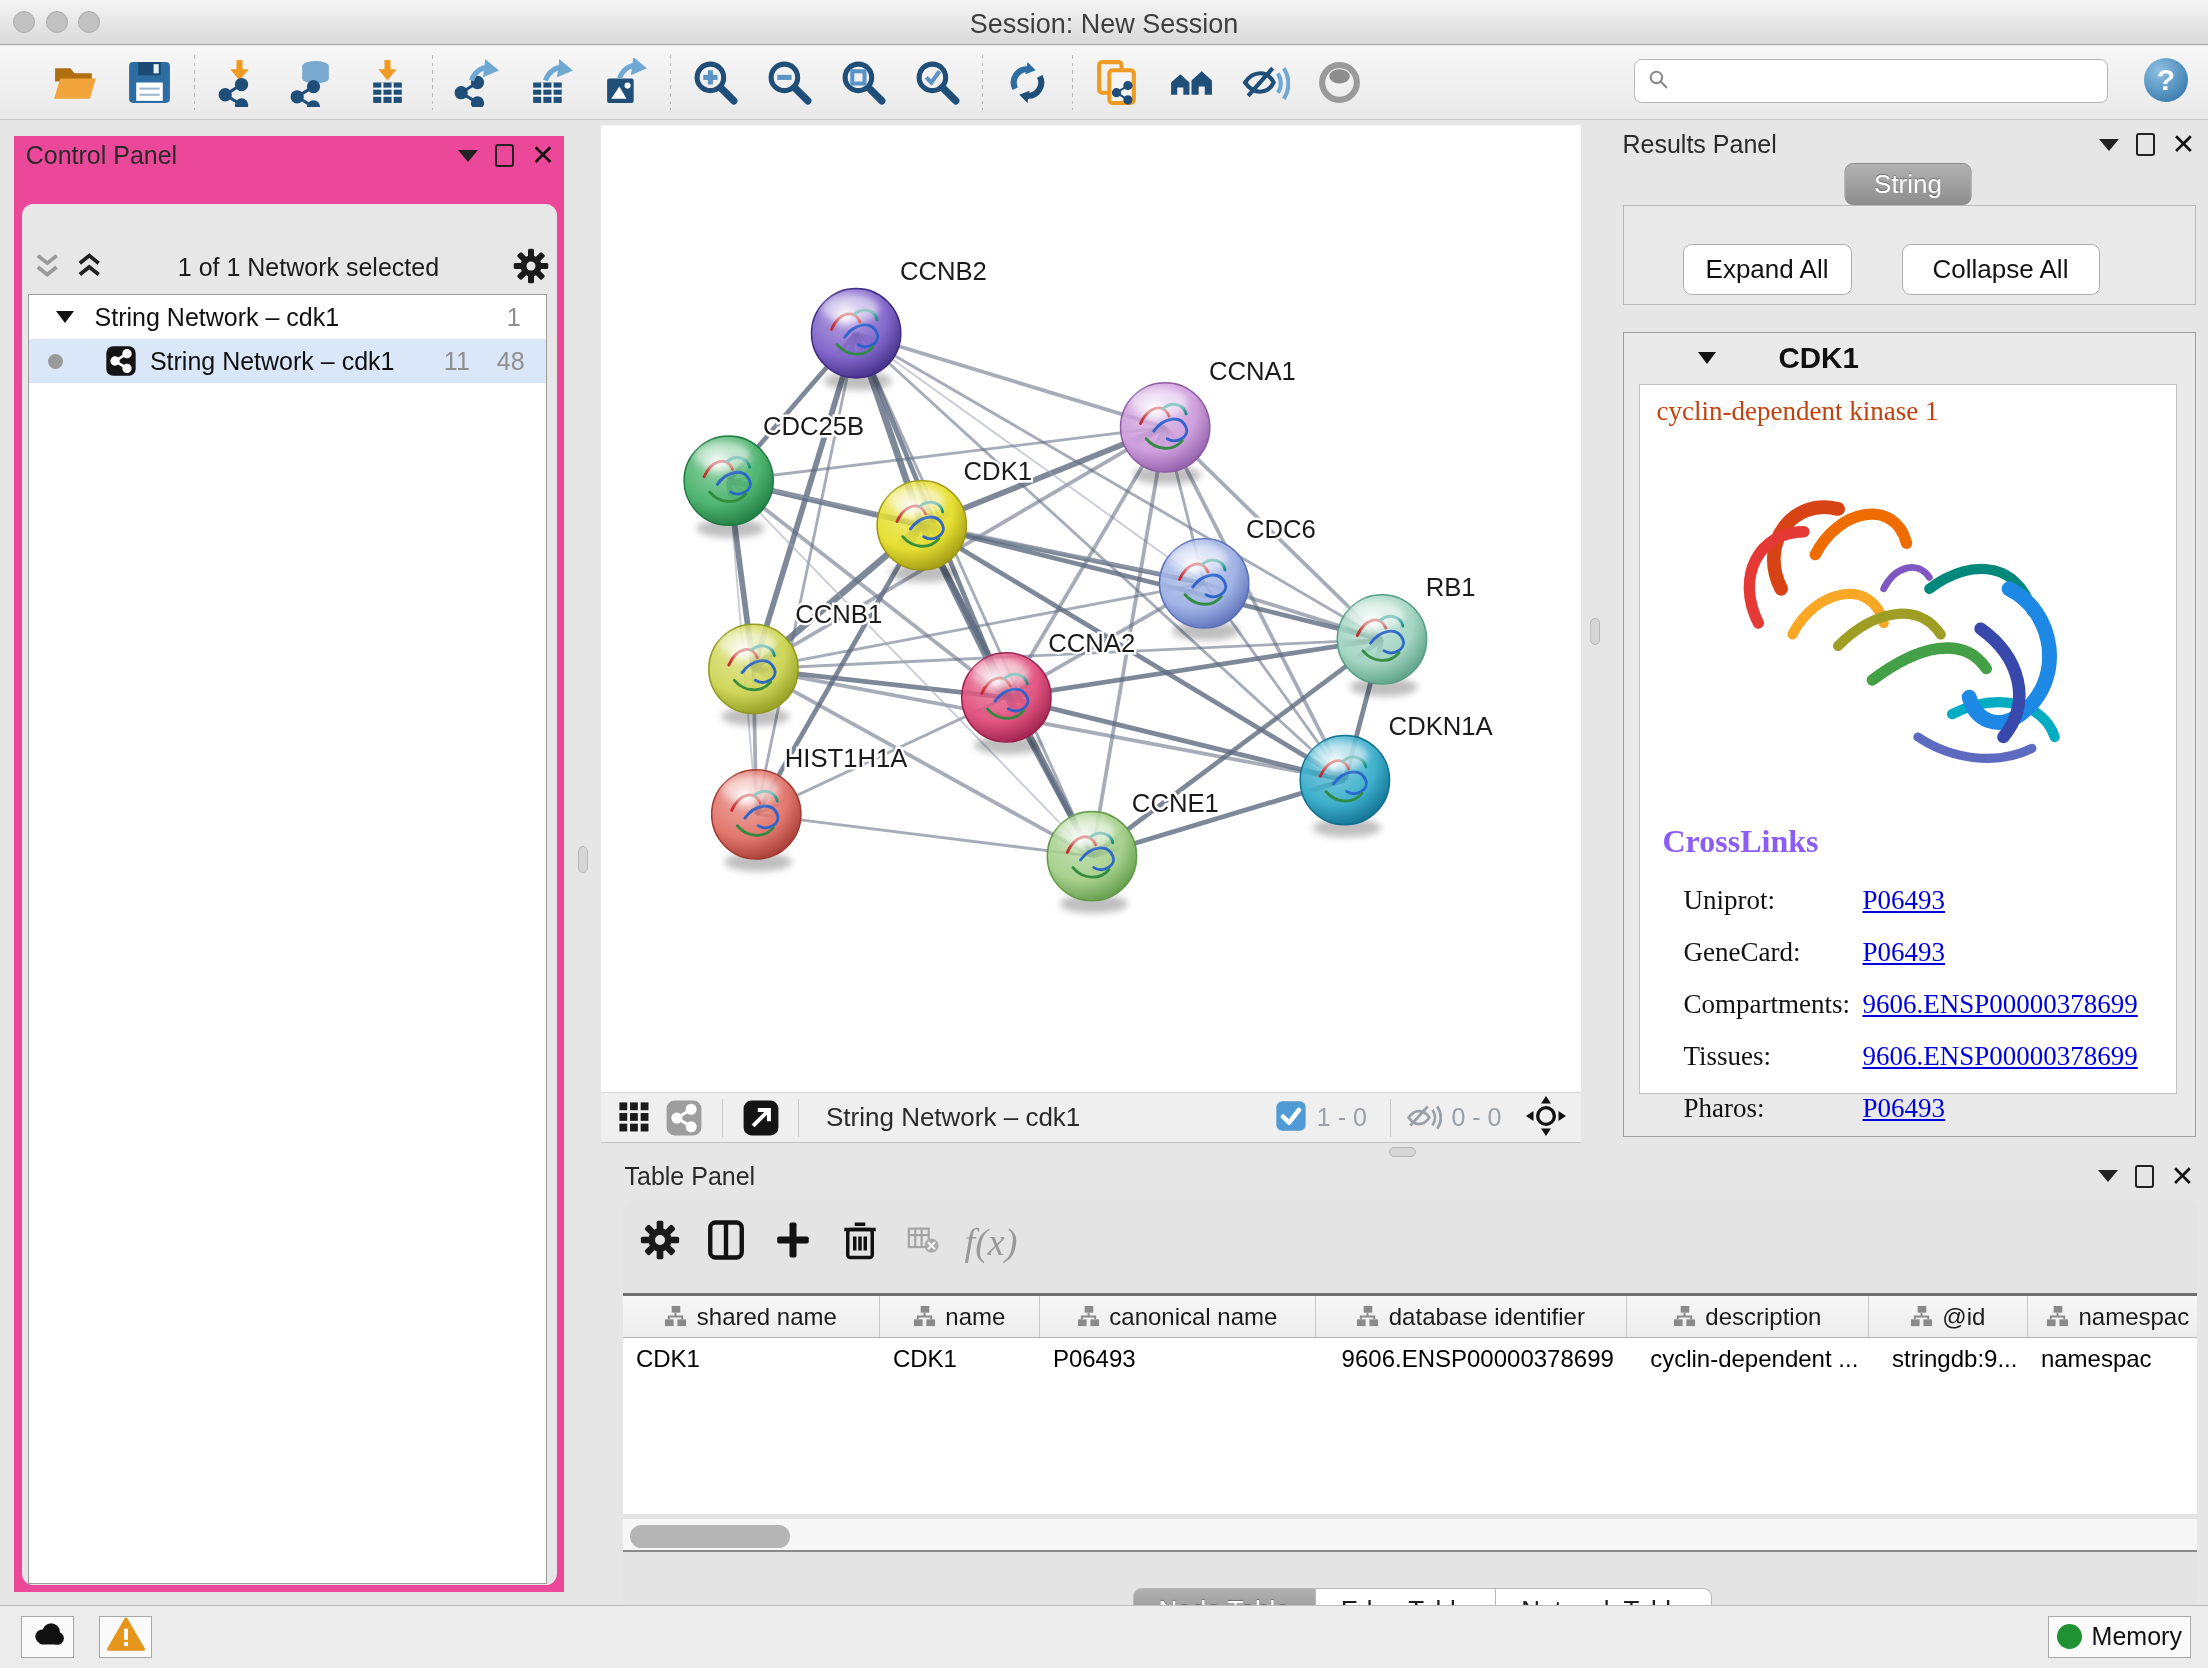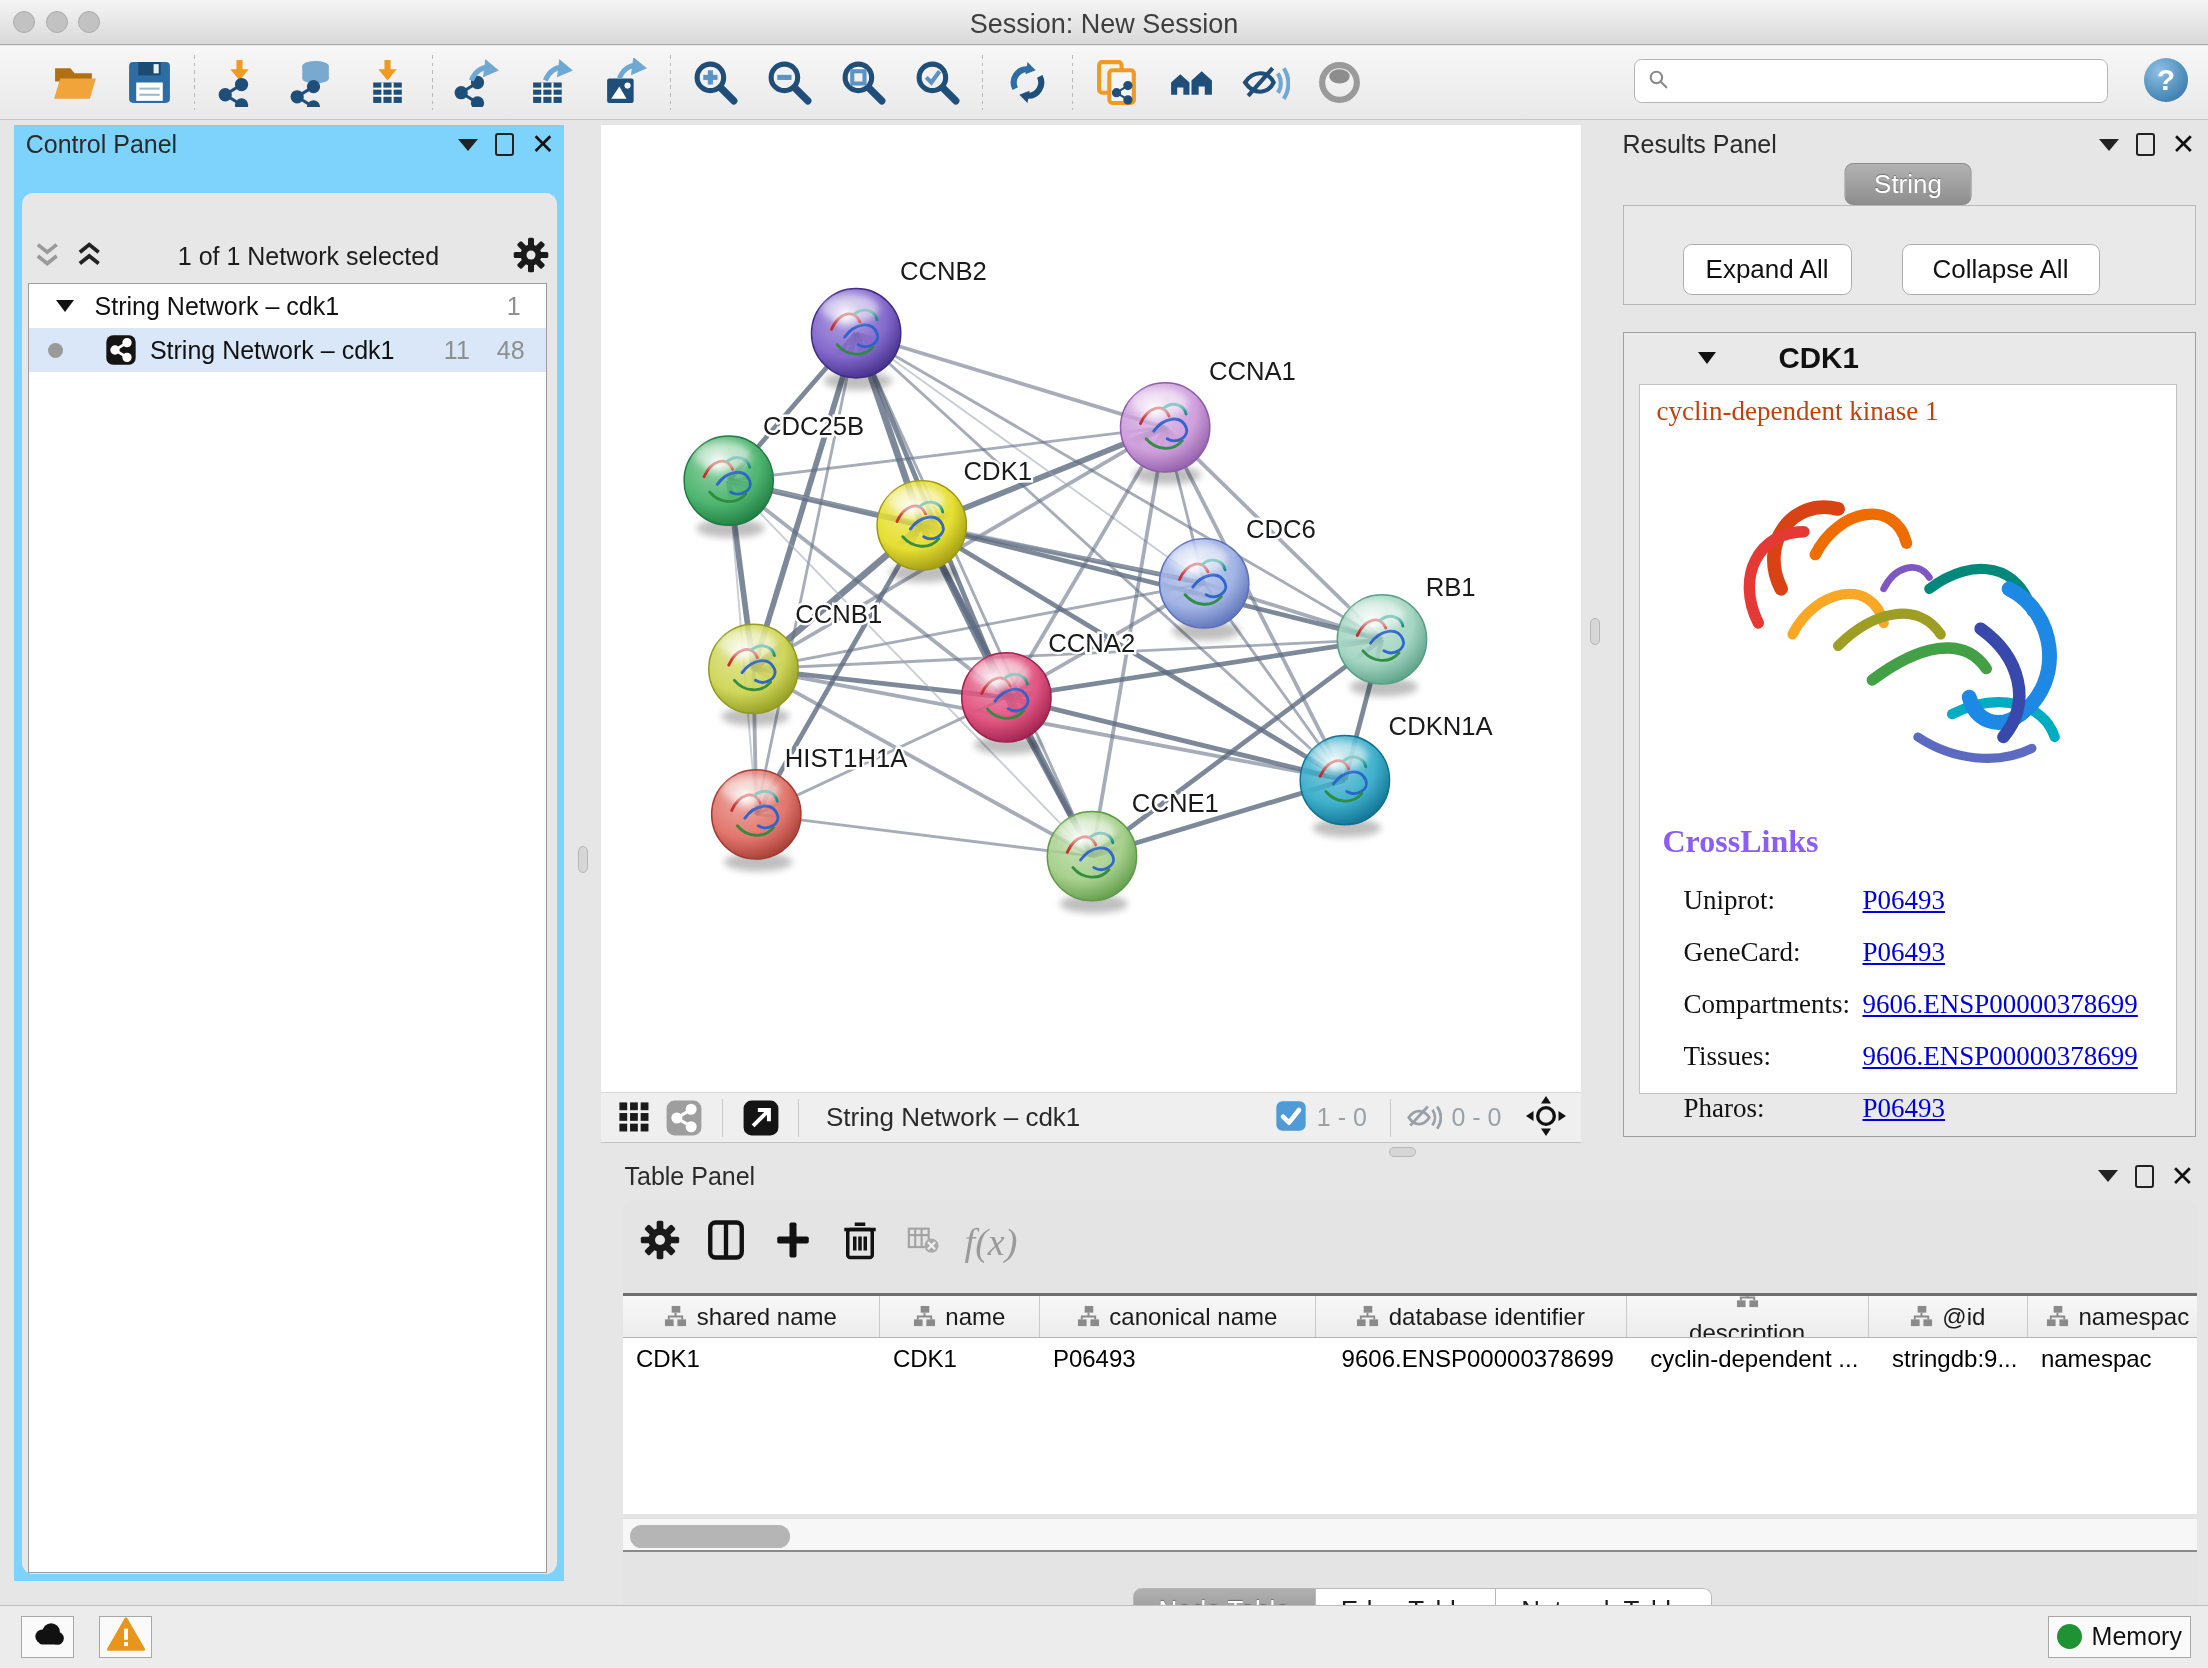--- a/index.html
+++ b/index.html
@@ -39,21 +39,21 @@
   .ctl-close { font-size:28.5px; font-weight:bold; color:#111; line-height:23px; }
 
   .tabs { display:flex; }
   .tab { height:44px; padding:0 25px; background:#fff; border:1px solid #b9b9b9; border-left:none;
     font-size:26px; color:#1c1c1c; display:flex; align-items:center; }
   .tab:first-child { border-left:1px solid #b9b9b9; border-radius:8.6px 0 0 8.6px; }
   .tab:last-child { border-radius:0 8.6px 8.6px 0; }
   .tab.sel { background:linear-gradient(#b0b0b0,#8d8d8d); color:#fff; text-shadow:0 -1px 1px rgba(0,0,0,.35); }
 
   
-  #control-panel { left:14.3px; top:125px; width:550px; height:1456px; background:#7dd3fc; }
+  #control-panel { left:14.3px; top:136px; width:550px; height:1456px; background:#ec4899; }
   #cp-header { position:absolute; left:11.4px; right:9.5px; top:1.9px; height:36px; display:flex; justify-content:space-between; align-items:center; }
   #cp-body { position:absolute; left:7.6px; top:68px; width:535px; height:1381px; background:#e7e7e7; border-radius:11.4px; }
   #cp-tabs { position:absolute; left:53px; top:46px; }
   #cp-subhead { position:absolute; left:19px; top:112px; right:15px; height:38px; display:flex; align-items:center; }
   #cp-subhead .status { flex:1; text-align:center; font-size:25px; color:#1c1c1c; }
   #network-list { position:absolute; left:13.3px; top:158px; width:519px; height:1290px; background:#fff; border:1.9px solid #9c9c9c; overflow:hidden; }
   .nl-row { height:44px; display:flex; align-items:center; font-size:25px; color:#111; }
   .nl-row.sel { background:#d9e7f8; }
   .nl-count { color:#8f8f8f; }
 
@@ -923,21 +923,21 @@
                 <g fill="#8a8a8a">
                   <rect x="8" y="1" width="9" height="7"></rect>
                   <rect x="1" y="15" width="9" height="7"></rect>
                   <rect x="14" y="15" width="9" height="7"></rect>
                   <path d="M12,8 v4 M5,15 v-3 h14 v3" stroke="#8a8a8a" stroke-width="2" fill="none"></path>
                 </g>
               </svg>
             </span>
             <span>database identifier</span>
           </div>
-          <div class="gh-cell" style="width: 242px; flex-direction: column;">
+          <div class="gh-cell" style="width: 242px;">
             <span style="display:flex">
               <svg viewBox="0 0 24 24">
                 <g fill="#8a8a8a">
                   <rect x="8" y="1" width="9" height="7"></rect>
                   <rect x="1" y="15" width="9" height="7"></rect>
                   <rect x="14" y="15" width="9" height="7"></rect>
                   <path d="M12,8 v4 M5,15 v-3 h14 v3" stroke="#8a8a8a" stroke-width="2" fill="none"></path>
                 </g>
               </svg>
             </span>

